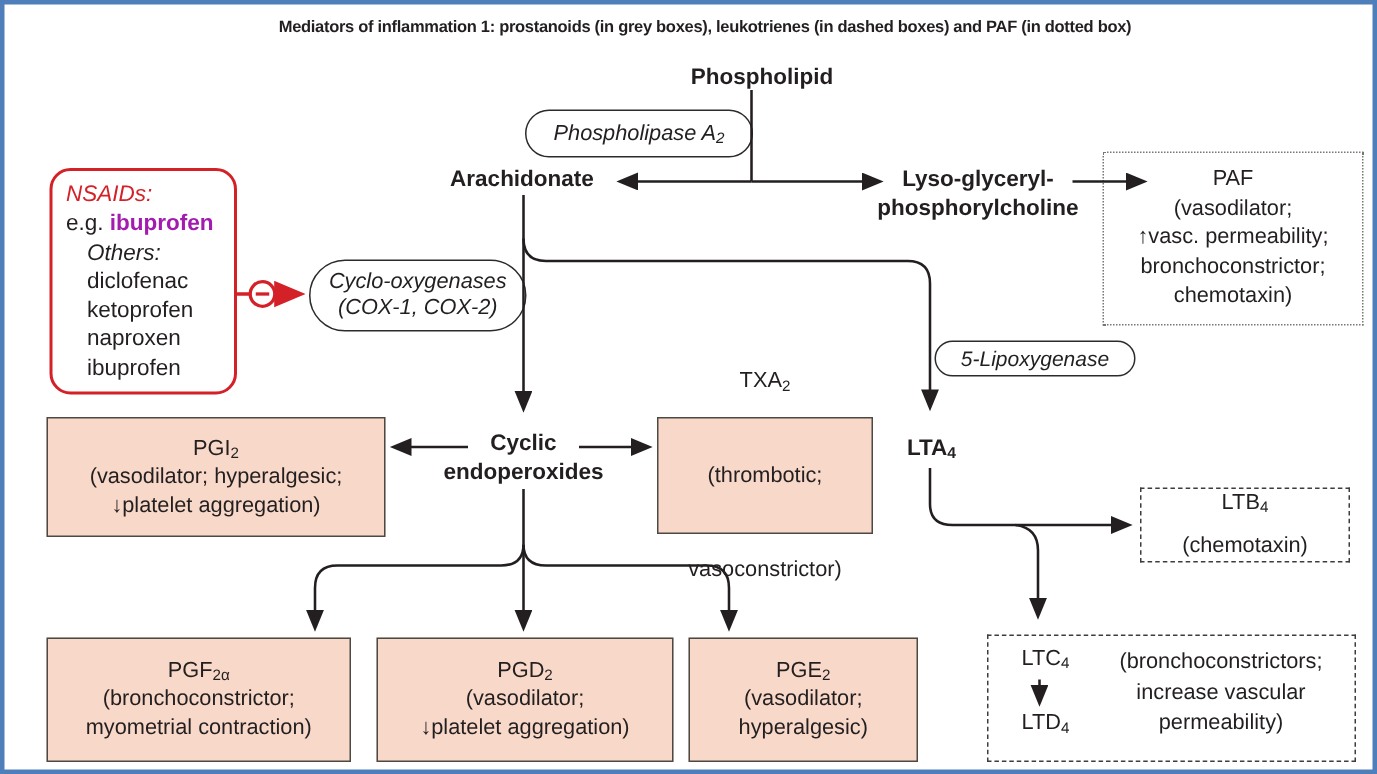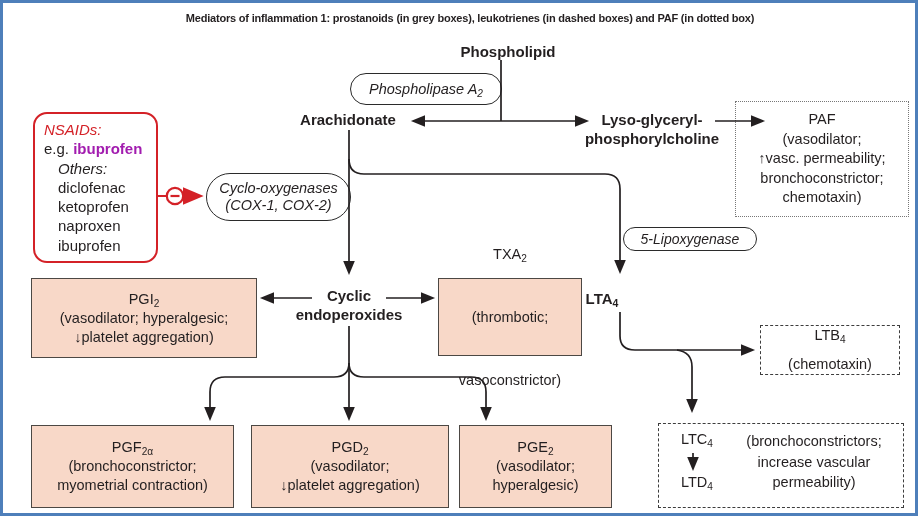--- a/index.html
+++ b/index.html
@@ -100,21 +100,21 @@
     <div>Cyclic</div>
     <div>endoperoxides</div>
   </div>
 
   <div class="abs pink" style="left:435px; top:275px; width:144px; height:78px;gap:44px;">
     <div><span>TXA</span><sub>2</sub></div>
     <div>(thrombotic;</div>
     <div>vasoconstrictor)</div>
   </div>
 
-  <div class="abs blabel" style="left:574px; top:286px; width:50px;">
+  <div class="abs blabel" style="left:593px; top:286px; width:50px;">
     <span>LTA</span><sub>4</sub>
   </div>
 
   <div class="abs dashbox dashflex" style="left:757px; top:322px; width:140px; height:50px;">
     <div><span>LTB</span><sub>4</sub></div>
     <div>(chemotaxin)</div>
   </div>
 
   <div class="abs pink" style="left:28px; top:422px; width:203px; height:83px;">
     <div><span>PGF</span><sub>2α</sub></div>

